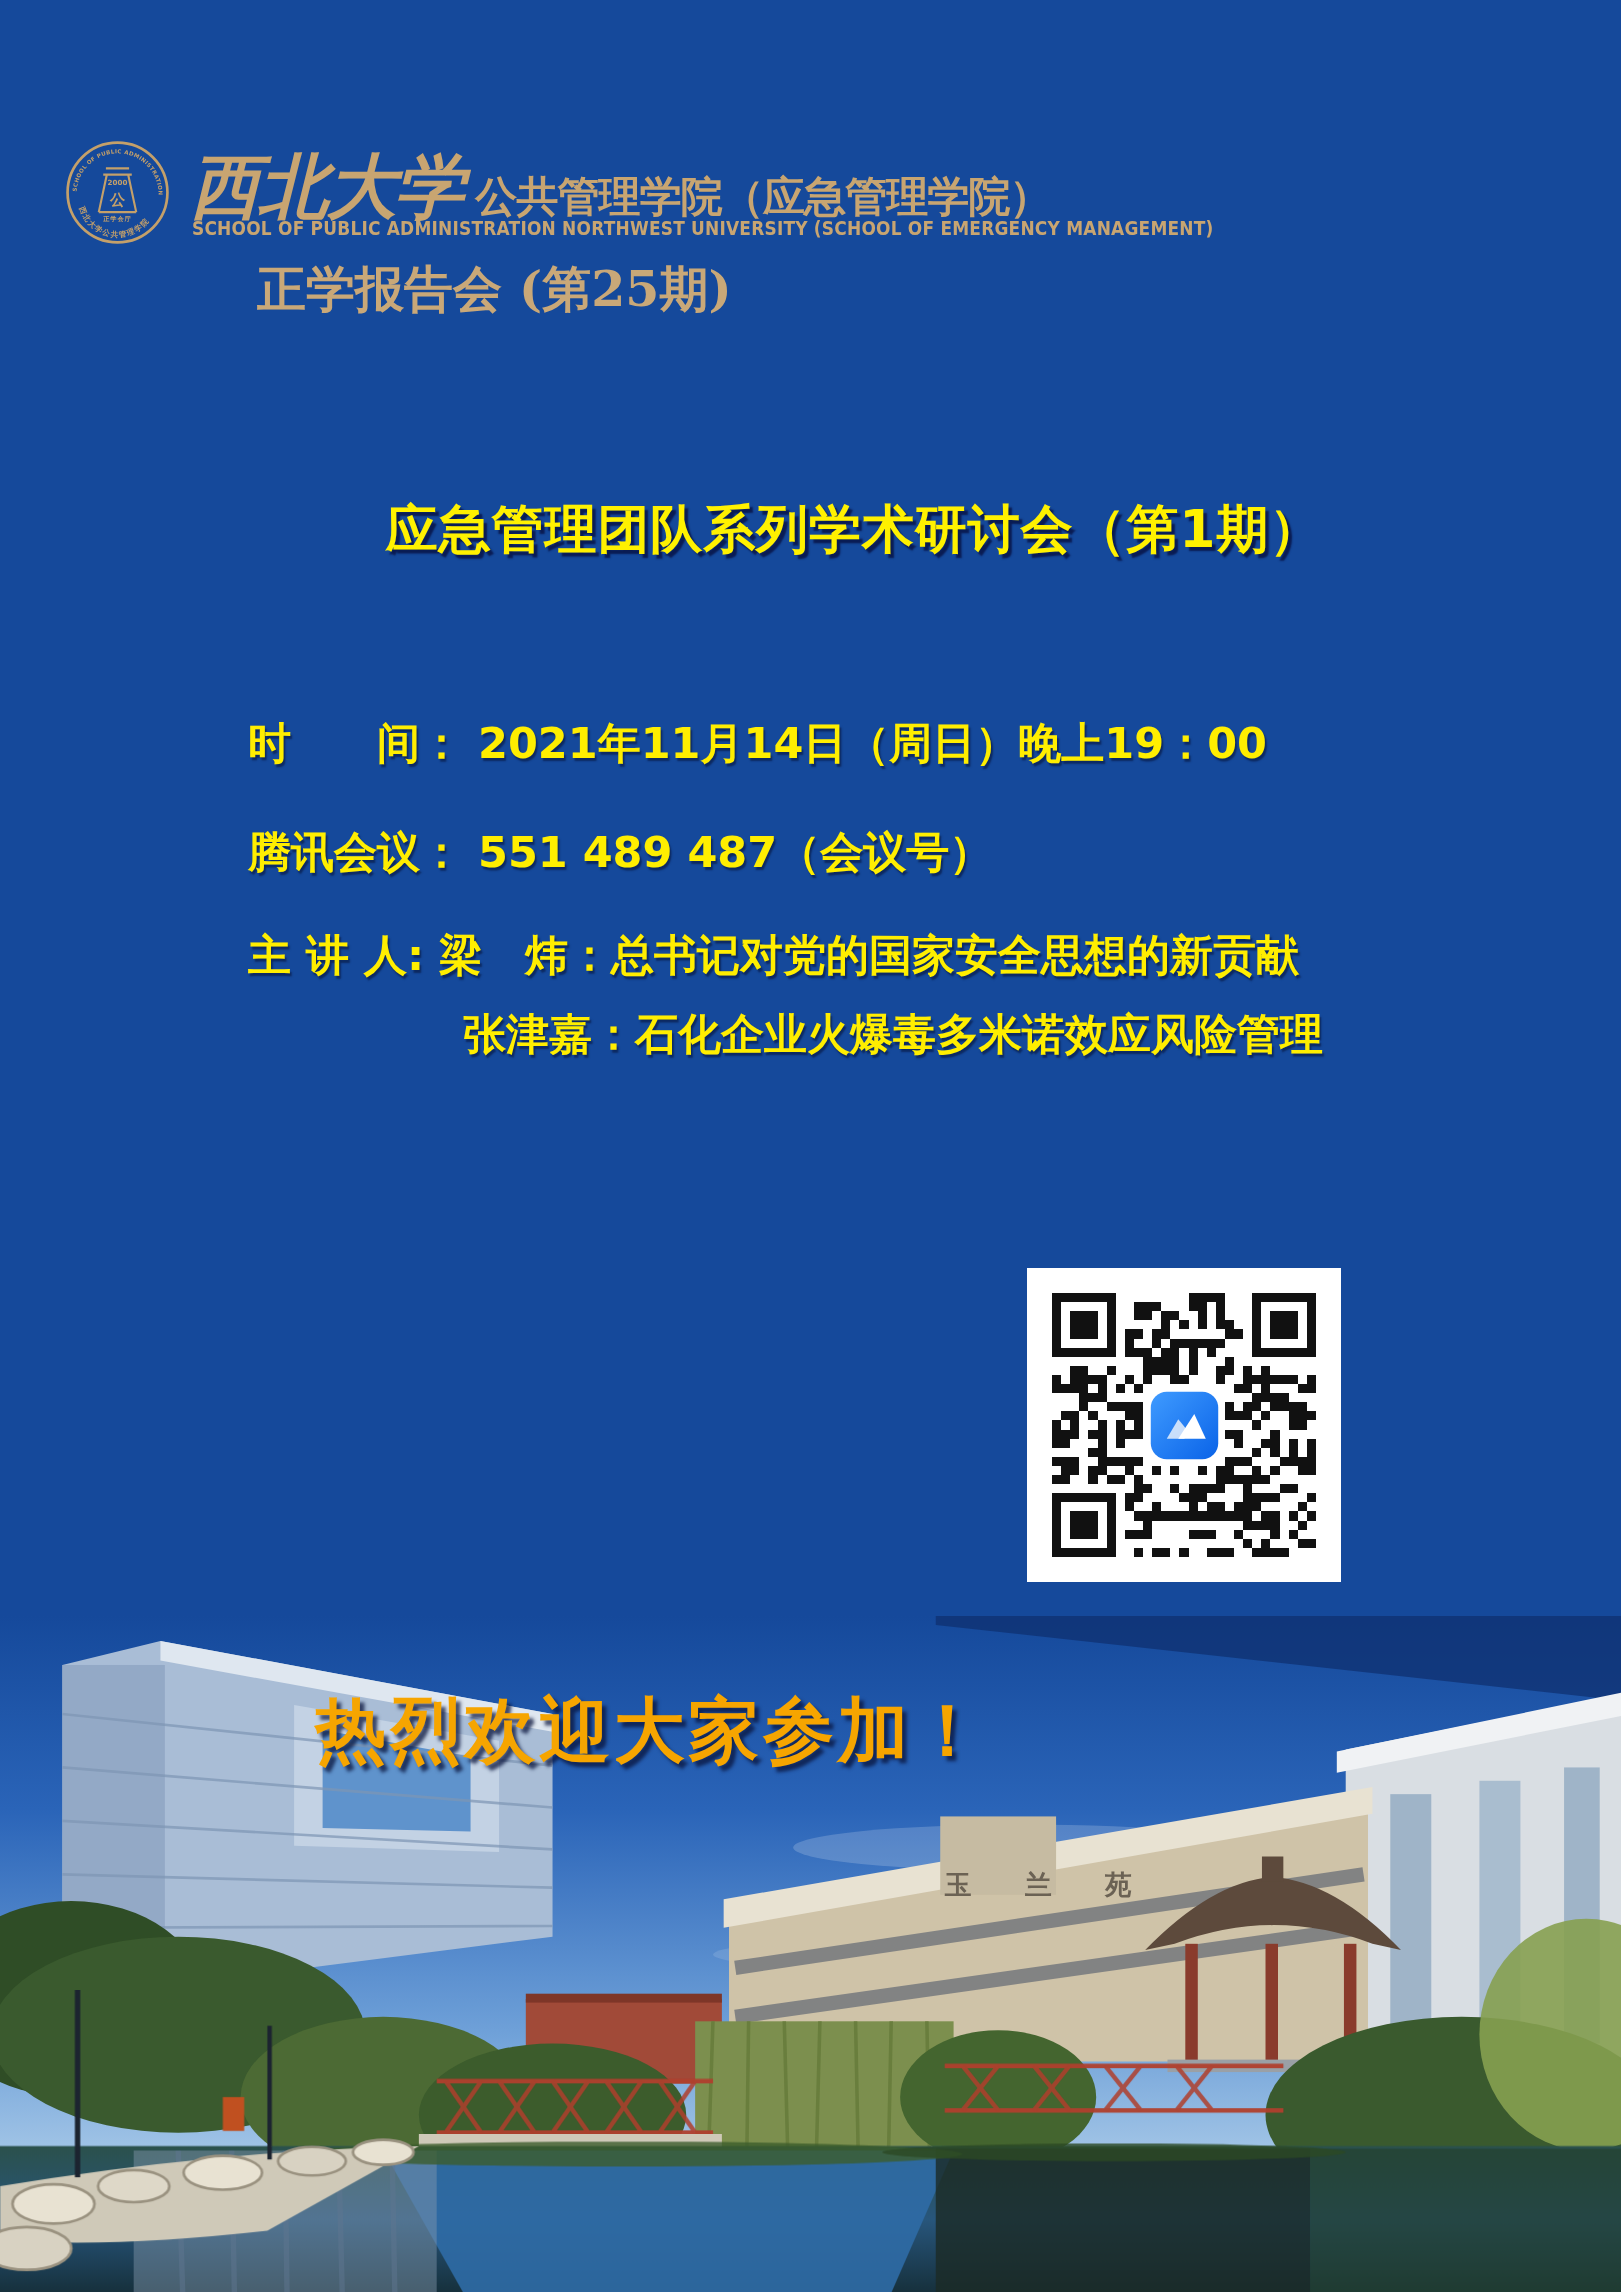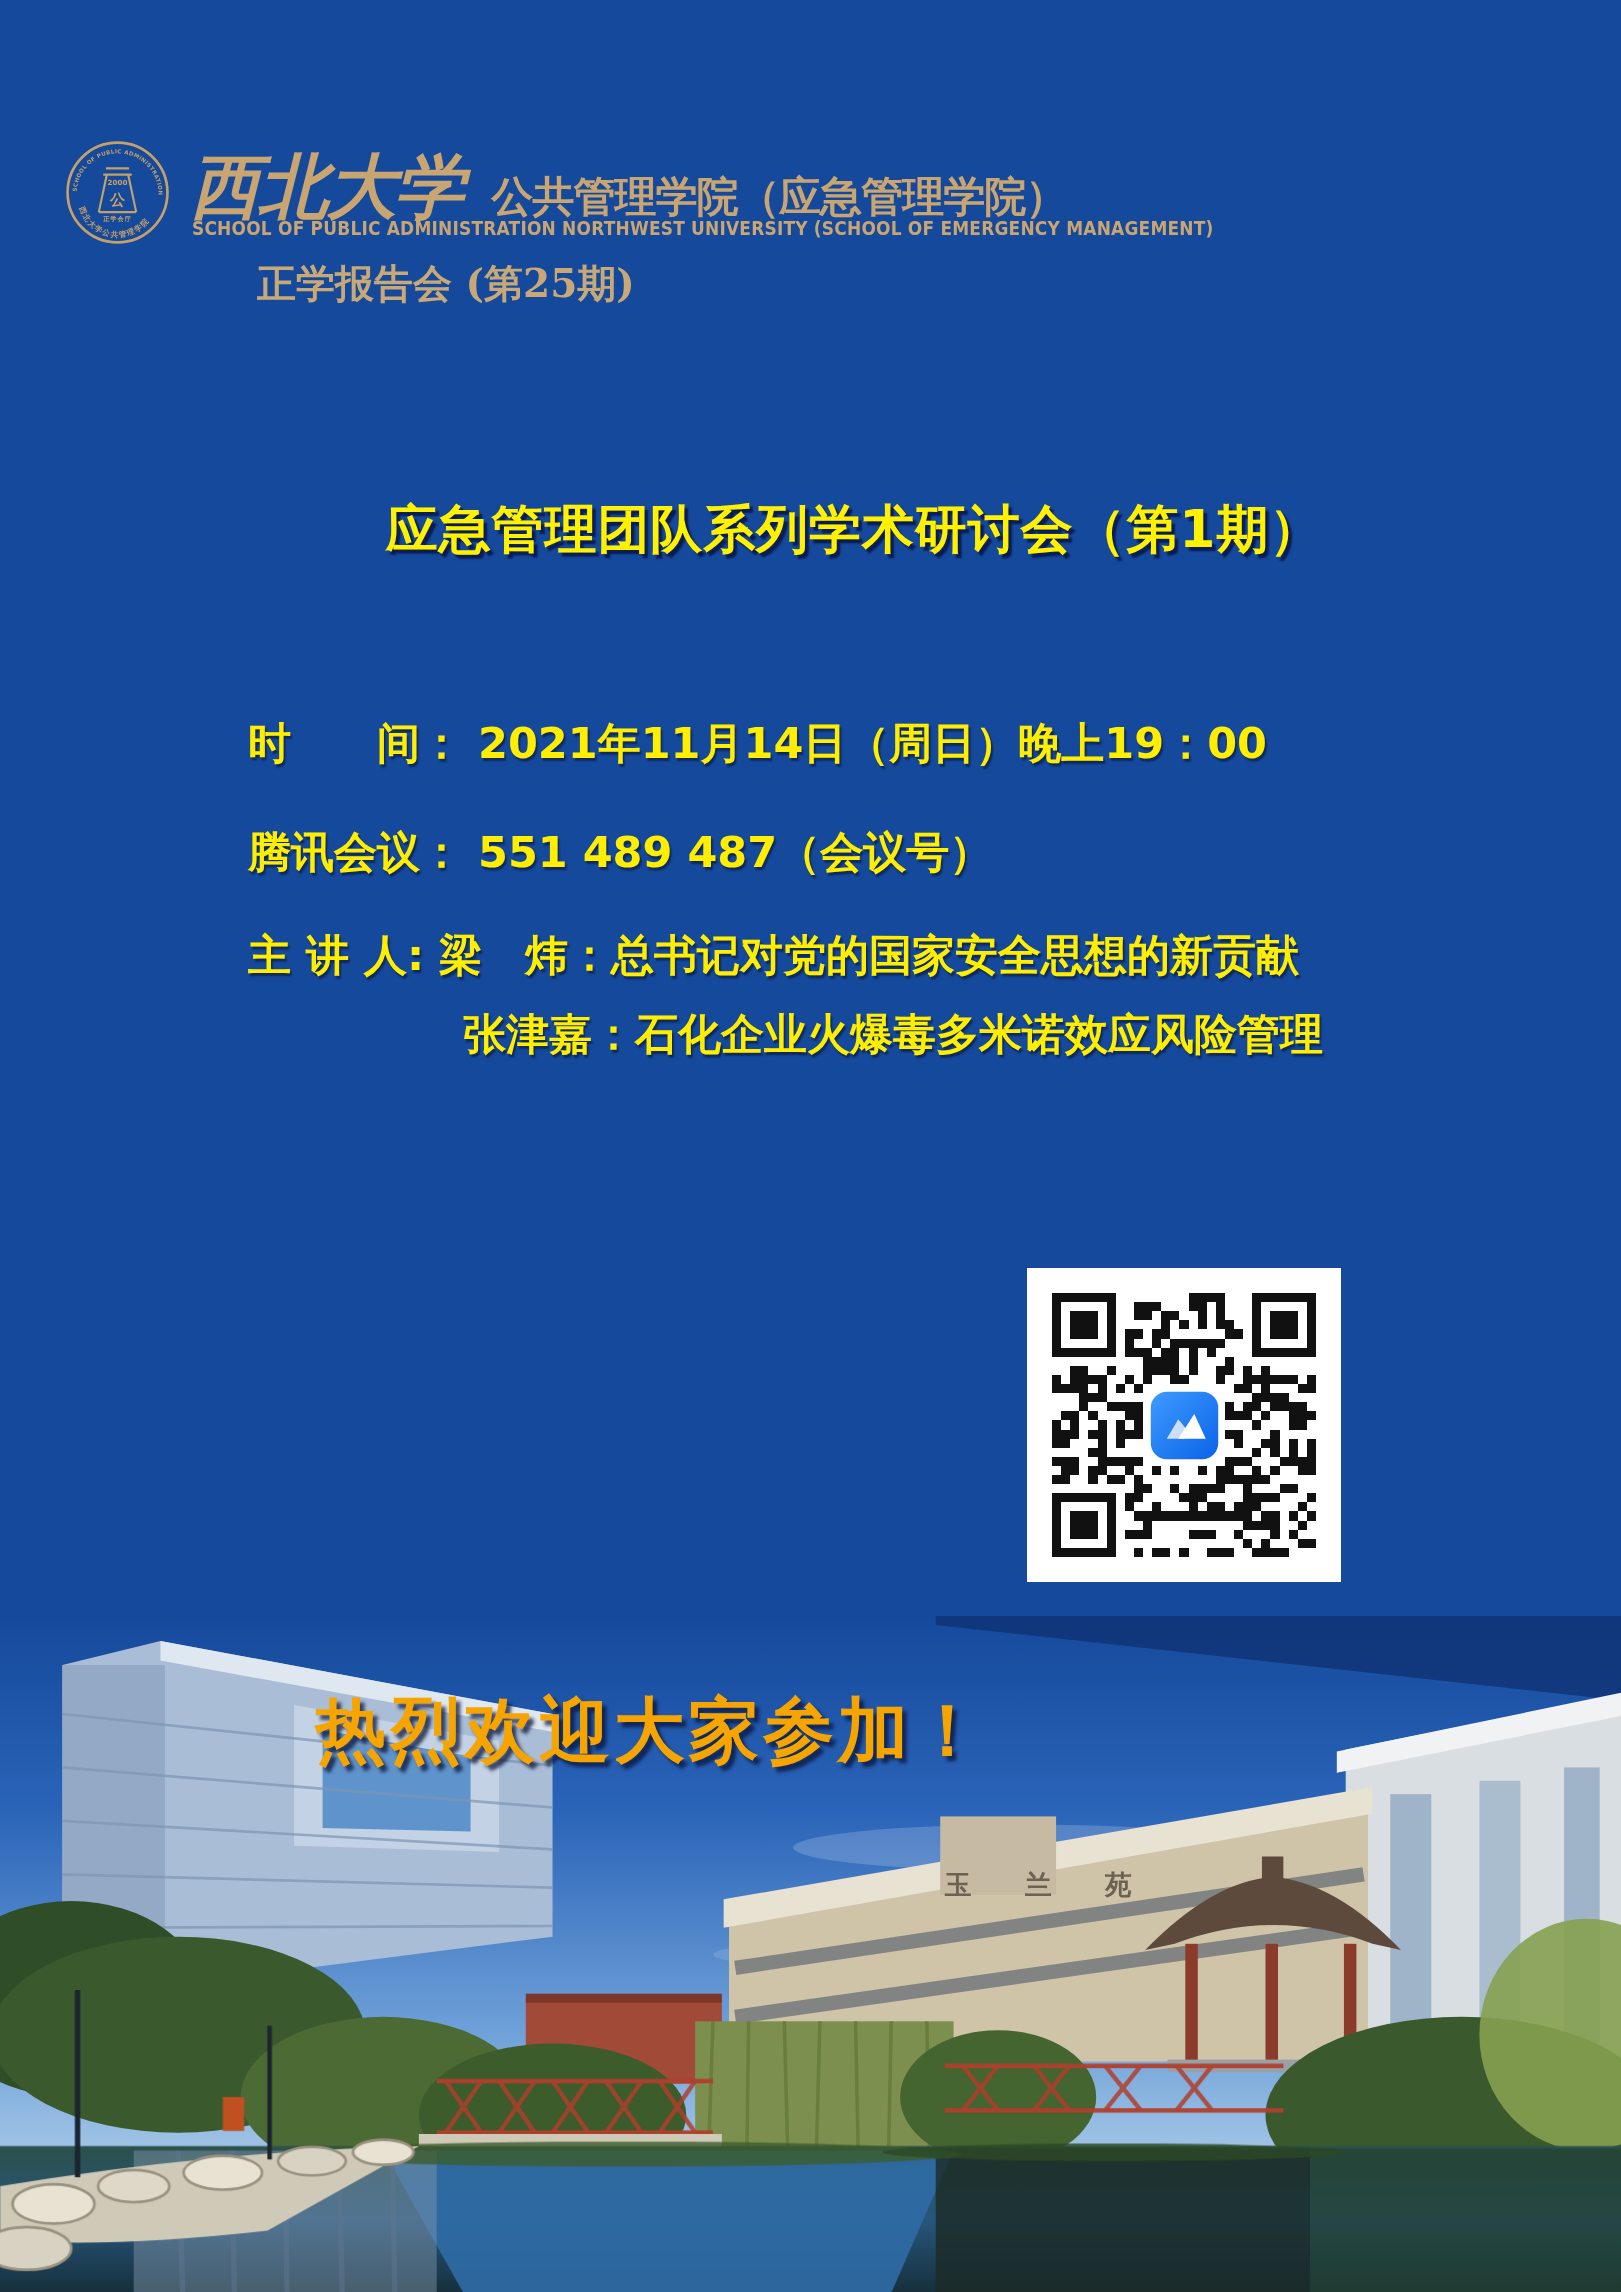--- a/index.html
+++ b/index.html
@@ -12,30 +12,30 @@
   .seal{position:absolute;left:64px;top:139px;width:107px;height:107px;}
   .org-line{
     position:absolute;left:190px;top:141px;width:1069px;height:98px;
     display:flex;align-items:baseline;gap:12.5px;color:#c8a571;white-space:nowrap;text-align:center;
   }
   .org-zh-primary{
     font-family:"DejaVu Serif",serif;font-size:70px;font-weight:700;
     font-style:italic;letter-spacing:-1.8px;
   }
   .org-zh-secondary{
-    font-family:Liberation Sans, sans-serif;font-size:42px;font-weight:700;letter-spacing:-0.9px;margin-left:16px;
+    font-family:Liberation Sans, sans-serif;font-size:42px;font-weight:700;letter-spacing:-0.9px;
   }
   .org-en{
     position:absolute;left:192px;top:217px;width:1158px;
     color:#c8a571;font-size:17px;font-weight:700;letter-spacing:0.2px;
     transform:scaleY(1.12);transform-origin:left top;white-space:nowrap;
   }
   .series{
     position:absolute;left:257px;top:257px;
-    color:#c9a878;font-family:"DejaVu Serif",serif;font-size:39px;font-weight:700;
+    color:#c9a878;font-family:"DejaVu Serif",serif;font-size:49px;font-weight:700;
     white-space:nowrap;
   }
   
   .main-title{
     position:absolute;left:0;top:495px;width:100%;text-align:center;
     color:#fff100;font-size:52px;font-weight:700;letter-spacing:0.9px;
     text-shadow:3.6px 3.6px 1.8px rgba(8,20,70,.85);white-space:nowrap;margin-left:43px;
   }
   
   .detail{

